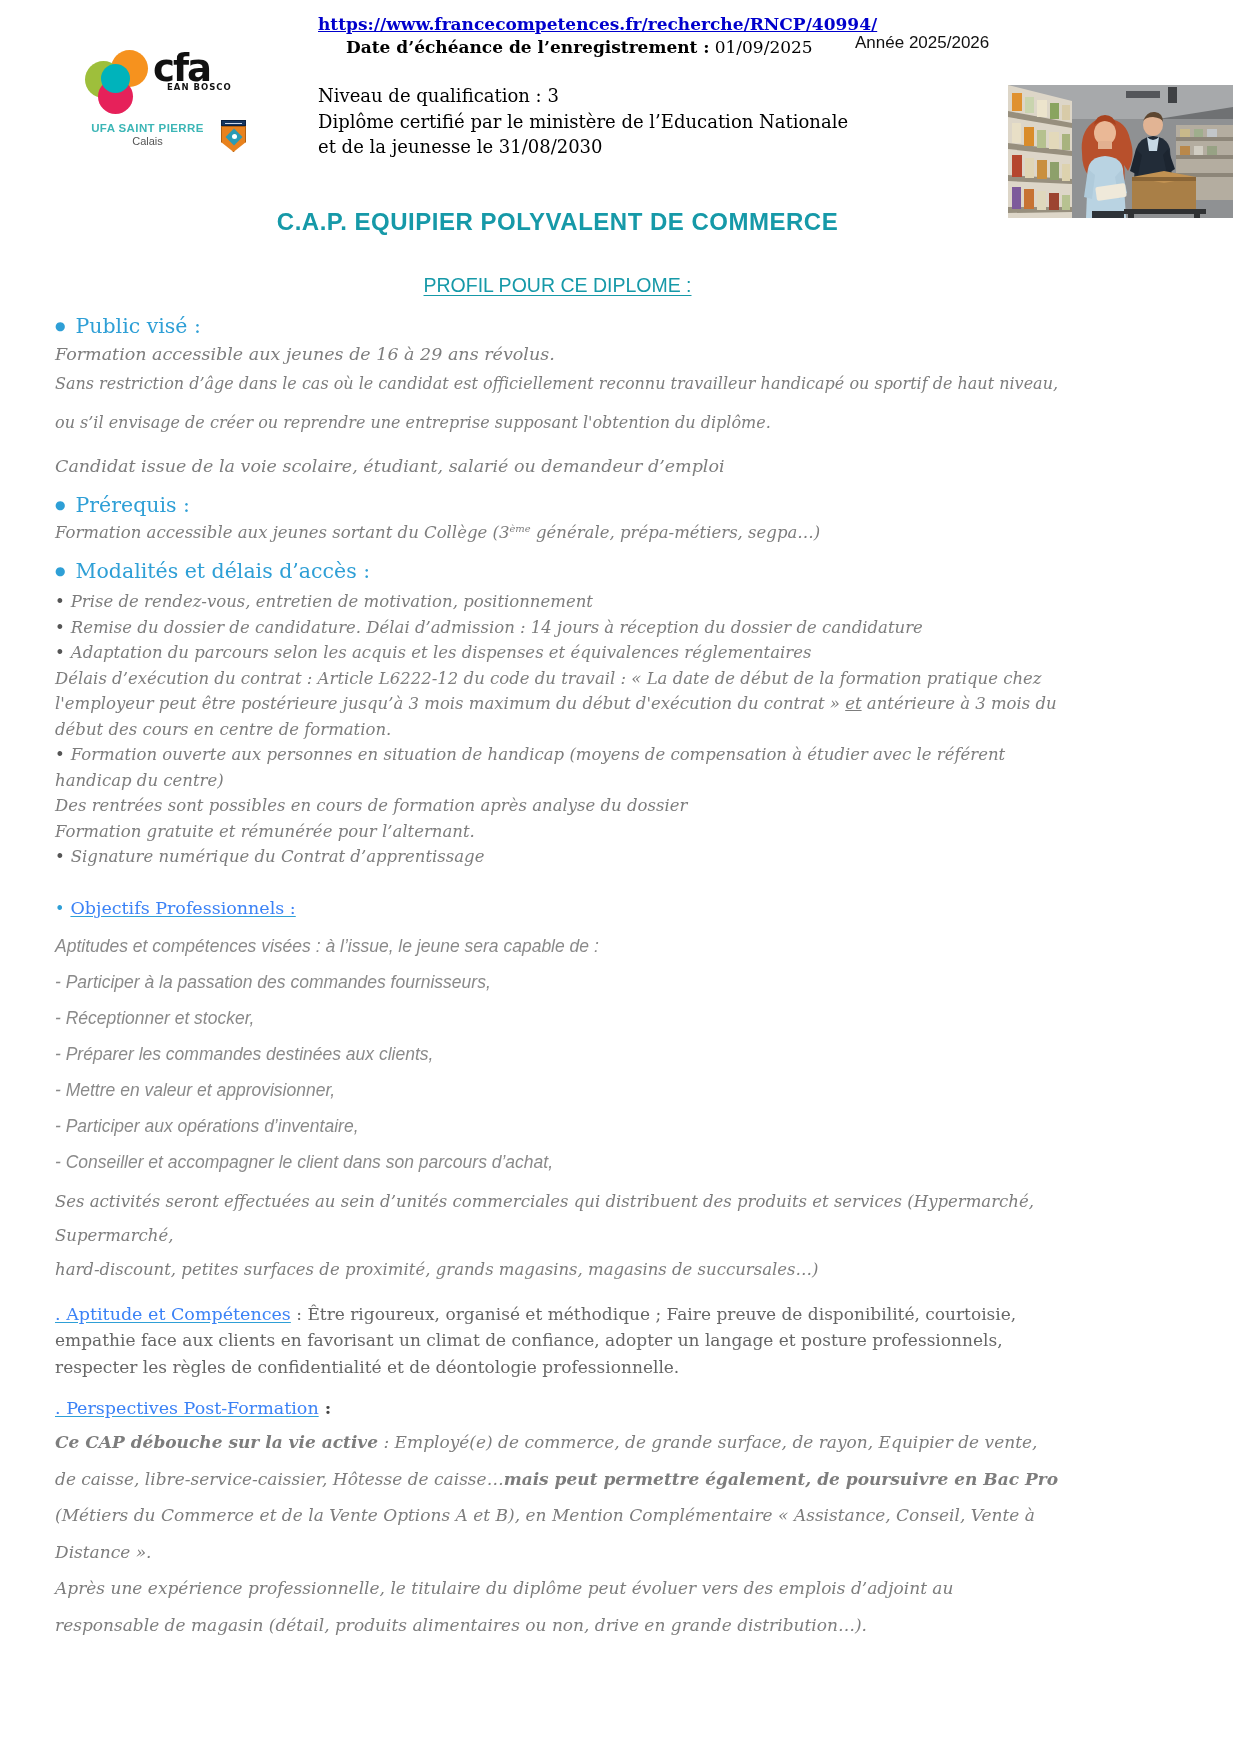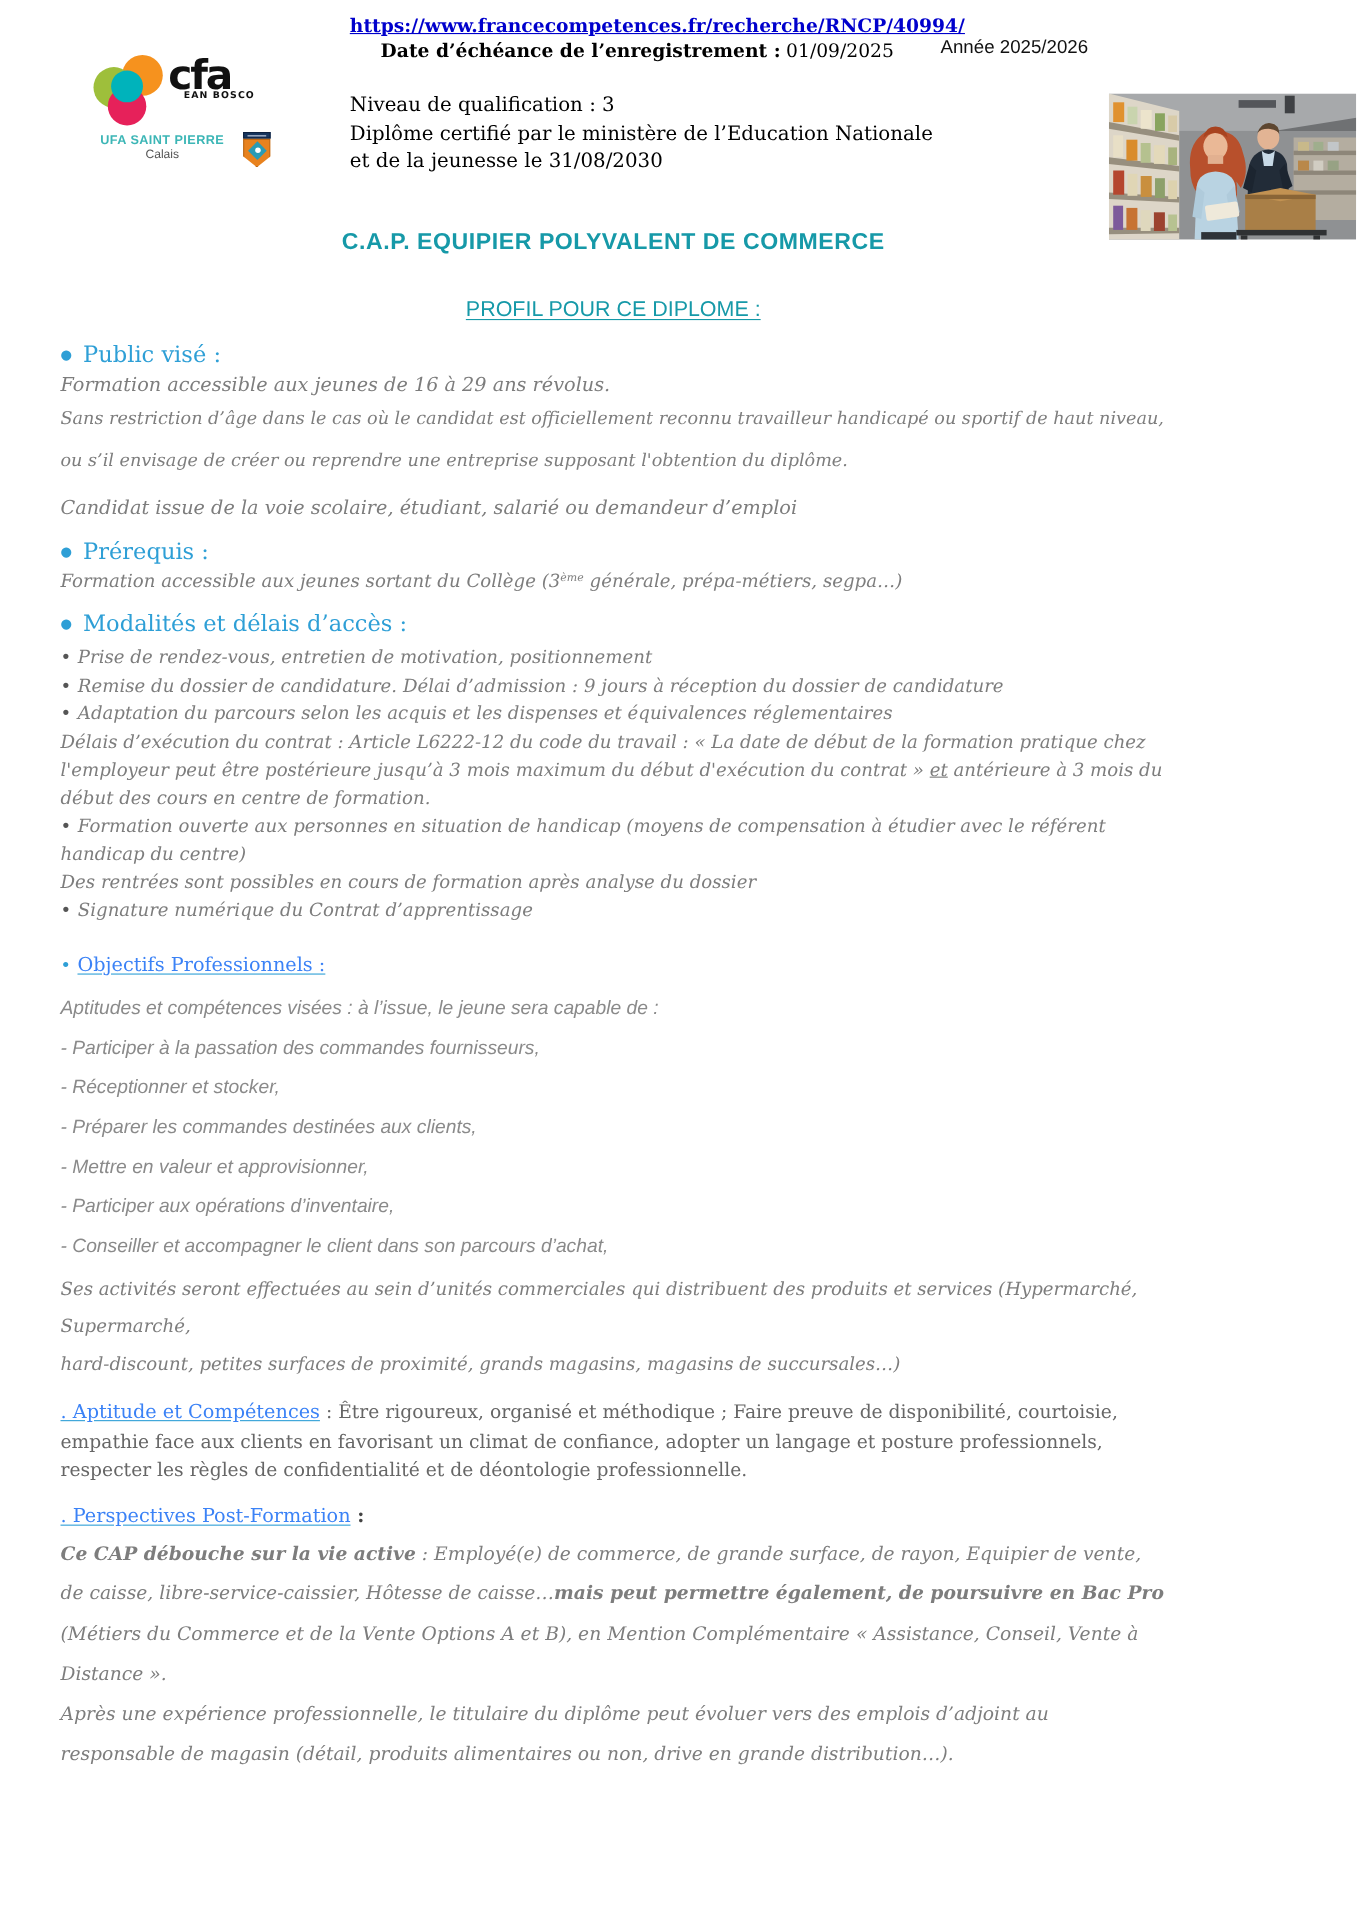--- a/index.html
+++ b/index.html
@@ -36,21 +36,21 @@
   .hdr-link{font-family:"DejaVu Serif",serif;font-weight:bold;font-size:17px;color:#0000cc;text-decoration:underline;display:inline-block;}
   .hdr-date{margin-top:3px;font-size:17px;}
   .hdr-date .lbl{font-weight:bold;margin-left:28px;}
   .hdr-date .val{margin-left:5px;}
   .hdr-info{margin-top:26px;font-size:18px;line-height:25.5px;color:#000;}
   .year{position:absolute;left:855px;top:33px;font-family:"Liberation Sans",sans-serif;font-size:17px;color:#111;}
   .photo{position:absolute;left:1008px;top:85px;width:225px;height:133px;overflow:hidden;}
   
   .content{width:1005px;margin-left:55px;}
   .title{margin:8px 0 0 0;text-align:center;font-family:"Liberation Sans",sans-serif;font-weight:bold;
-    font-size:21px;letter-spacing:.5px;color:#1699a8;}
+    font-size:24px;letter-spacing:.5px;color:#1699a8;}
   .subtitle{margin:38px 0 0 0;text-align:center;font-family:"Liberation Sans",sans-serif;font-weight:normal;
     font-size:19.5px;color:#1699a8;text-decoration:underline;text-underline-offset:3px;}
   
   .sec-head{margin-top:17px;font-size:20.5px;color:#2e9fd6;font-family:"DejaVu Serif",serif;}
   .sec-head::before{content:"●";font-size:12px;vertical-align:3px;margin-right:10px;color:#2e9fd6;}
   .body-it{font-style:italic;color:#7d7d7d;font-size:16.5px;}
   .sz-lg{font-size:17.5px;}
   .sz-sm{font-size:16px;}
   .mt6{margin-top:6px;} .mt10{margin-top:10px;} .mt20{margin-top:20px;} .mt24{margin-top:24px;}
   .sup{font-size:10px;vertical-align:6px;}
@@ -199,25 +199,26 @@
   <div class="body-it sz-lg mt6">Formation accessible aux jeunes de 16 à 29 ans révolus.</div>
   <div class="body-it sz-sm mt10">Sans restriction d’âge dans le cas où le candidat est officiellement reconnu travailleur handicapé ou sportif de haut niveau,</div>
   <div class="body-it sz-sm mt20">ou s’il envisage de créer ou reprendre une entreprise supposant l'obtention du diplôme.</div>
   <div class="body-it sz-lg mt24">Candidat issue de la voie scolaire, étudiant, salarié ou demandeur d’emploi</div>
 
   <div class="sec-head">Prérequis :</div>
   <div class="body-it mt6"><span>Formation accessible aux jeunes sortant du Collège (3</span><sup class="sup">ème</sup><span> générale, prépa-métiers, segpa…)</span></div>
 
   <div class="sec-head">Modalités et délais d’accès :</div>
   <div class="body-it dotline mt6">Prise de rendez-vous, entretien de motivation, positionnement</div>
-  <div class="body-it dotline">Remise du dossier de candidature. Délai d’admission : 9 jours à réception du dossier de candidature</div>
+  <div class="body-it dotline">Remise du dossier de candidature. Délai d’admission : 14 jours à réception du dossier de candidature</div>
   <div class="body-it dotline">Adaptation du parcours selon les acquis et les dispenses et équivalences réglementaires</div>
   <div class="body-it flow"><span>Délais d’exécution du contrat  : Article L6222-12 du code du travail : « La date de début de la formation pratique chez l'employeur peut être postérieure jusqu’à 3 mois maximum du début d'exécution du contrat » </span><span class="u-et">et</span><span> antérieure à 3 mois du début des cours en centre de formation.</span></div>
   <div class="body-it dotline flow">Formation ouverte aux personnes en situation de handicap (moyens de compensation à étudier avec le référent handicap du centre)</div>
   <div class="body-it flow">Des rentrées sont possibles en cours de formation après analyse du dossier</div>
+  <div class="body-it flow">Formation gratuite et rémunérée pour l’alternant.</div>
   <div class="body-it dotline">Signature numérique du Contrat d’apprentissage</div>
 
   <div class="obj-head"><span class="bullet">•</span><span class="blue-underline-head">Objectifs Professionnels :</span></div>
   <div class="sans-it obj-intro">Aptitudes et compétences visées : à l’issue, le jeune sera capable de :</div>
   <div class="sans-it obj-item">- Participer à la passation des commandes fournisseurs,</div>
   <div class="sans-it obj-item">- Réceptionner et stocker,</div>
   <div class="sans-it obj-item">- Préparer les commandes destinées aux clients,</div>
   <div class="sans-it obj-item">- Mettre en valeur et approvisionner,</div>
   <div class="sans-it obj-item">- Participer aux opérations d’inventaire,</div>
   <div class="sans-it obj-item">- Conseiller et accompagner le client dans son parcours d’achat,</div>

